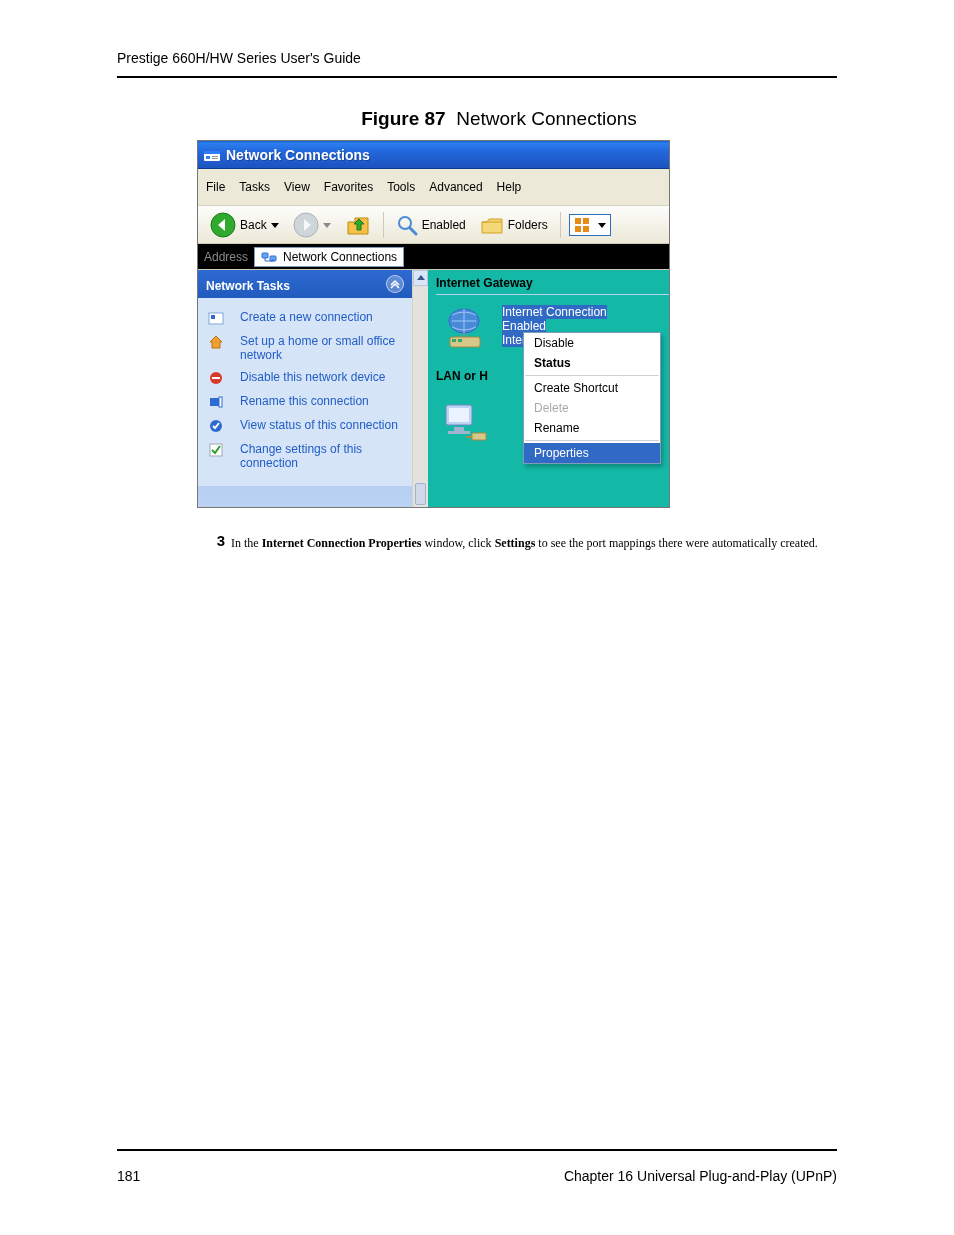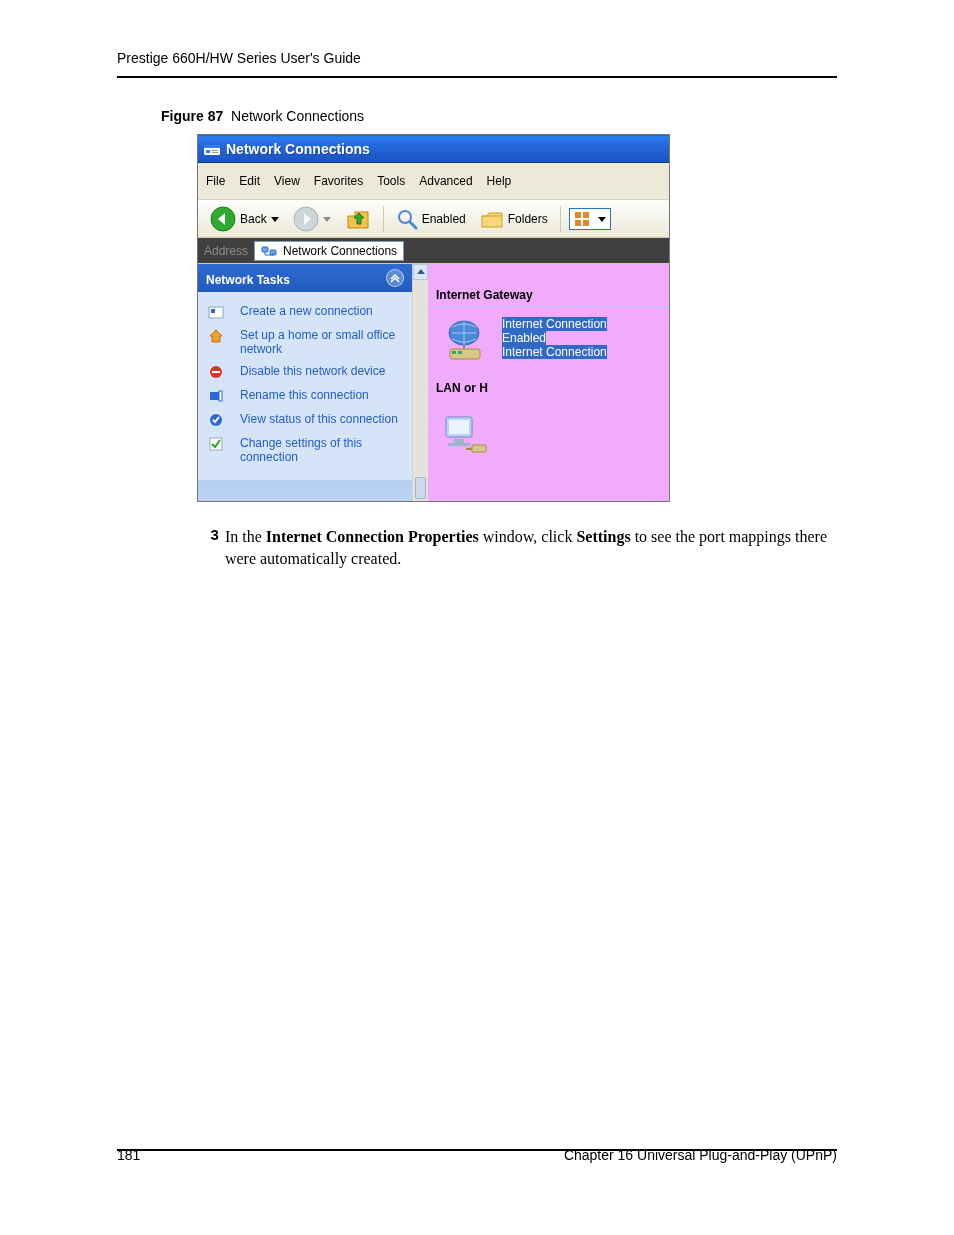--- a/index.html
+++ b/index.html
@@ -4,42 +4,42 @@
   <style>
     * { box-sizing: border-box; margin: 0; padding: 0; }
     html, body { width: 954px; height: 1235px; background: #fff; font-family: "Times New Roman", Times, serif; color: #000; }
 
     .page { position: relative; width: 954px; height: 1235px; }
     .content { position: absolute; left: 117px; top: 50px; width: 720px; }
 
     .running-head { font-family: Arial, Helvetica, sans-serif; font-size: 14px; margin-bottom: 10px; }
     .rule { border: 0; border-top: 2px solid #000; margin-bottom: 30px; }
 
-    .figure-label { margin-left: 44px; font-family: Arial, Helvetica, sans-serif; font-size: 14px; margin-bottom: 10px; }
+    .figure-label { margin-left: 44px; font-family: Arial, Helvetica, sans-serif; font-size: 19px; margin-bottom: 10px; text-align: center; }
     .figure-label .fig-no { font-weight: bold; }
 
     
     .xp-window { margin-left: 80px; width: 473px; border: 1px solid #777; font-family: Tahoma, Arial, Helvetica, sans-serif; font-size: 12px; color: #000; background: #ece9d8; }
     .xp-titlebar {
       height: 28px;
       background: linear-gradient(to bottom, #1a5fc8 0%, #2a7ef0 8%, #2367dc 40%, #1c53c0 100%);
       color: #fff; display: flex; align-items: center; padding: 0 6px; gap: 6px;
       border-bottom: 1px solid #0a3a8a;
     }
     .xp-titlebar .title-icon { width: 16px; height: 16px; display: flex; align-items: center; justify-content: center; }
     .xp-titlebar .title-text { font-weight: bold; font-size: 14px; text-shadow: 1px 1px 0 rgba(0,0,0,.25); }
 
     .xp-menubar { height: 34px; background: #ece9d8; display: flex; align-items: center; gap: 14px; padding: 18px 8px; border-bottom: 1px solid #d6d2c4; font-size: 12px; color: #000; }
     .xp-menubar span { cursor: default; }
 
     .xp-toolbar { height: 38px; background: linear-gradient(#fdfdfb, #ece9d8); display: flex; align-items: center; gap: 6px; padding: 12px 8px; border-bottom: 1px solid #cfcab5; }
     .tb-sep { width: 1px; height: 26px; background: #cfcab5; margin: 0 2px; }
     .tb-btn { display: inline-flex; align-items: center; gap: 4px; padding: 2px 4px; cursor: default; }
 
-    .xp-addressbar { height: 26px; background: #404040; display: flex; align-items: center; gap: 6px; padding: 0 6px; border-bottom: 1px solid #cfcab5; }
+    .xp-addressbar { height: 26px; background: #000000; display: flex; align-items: center; gap: 6px; padding: 0 6px; border-bottom: 1px solid #cfcab5; }
     .addr-label { color: #8a8a8a; font-size: 12px; }
     .addr-field { flex: 0 0 auto; display: flex; align-items: center; gap: 6px; height: 20px; background: #fff; border: 1px solid #7f9db9; padding: 0 6px; }
 
     .xp-body { display: flex; height: 237px; overflow: hidden; }
 
     
     .tasks-panel { width: 214px; background: linear-gradient(#6f9fe8, #bcd3f3); padding: 0; }
     .tasks-card { margin: 0; }
     .tasks-head {
       display: flex; align-items: flex-end; justify-content: space-between;
@@ -50,21 +50,21 @@
     .tasks-list { background: #d6e4f8; padding: 8px 8px 12px 8px; }
     .task-item { display: flex; align-items: flex-start; gap: 16px; padding: 4px 2px; color: #215dc6; font-size: 12px; line-height: 14px; cursor: pointer; }
     .task-item .ico { width: 16px; height: 16px; display: flex; align-items: center; justify-content: center; flex: 0 0 16px; }
 
     
     .scroll-edge { width: 16px; background: #e3e2dc; border-left: 1px solid #d6d2c4; position: relative; }
     .scroll-up { position: absolute; top: 0; left: 0; right: 0; height: 16px; background: #d9e6f7; border: 1px solid #b8c7de; display:flex; align-items:center; justify-content:center; font-size: 9px; color:#3a5a8a; }
     .scroll-thumb { position: absolute; left: 2px; right: 2px; bottom: 2px; height: 22px; background: #cfd9ea; border: 1px solid #9fb4d0; border-radius: 2px; }
 
     
-    .right-pane { flex: 1; background: #f0abfc; position: relative; padding: 24px 0 0 8px; }
+    .right-pane { flex: 1; background: #14b8a6; position: relative; padding: 6px 0 0 8px; }
     .group-header { font-weight: bold; font-size: 12px; padding: 0 0 2px 0; }
     .group-rule { border: 0; border-top: 1px solid #b9d2ef; margin: 2px 0 10px 0; }
 
     .ig-item { display: flex; align-items: flex-start; gap: 10px; }
     .ig-icon { width: 56px; height: 48px; display:flex; align-items:center; justify-content:center; }
     .ig-text { font-size: 12px; line-height: 14px; }
     .ig-text .sel { background: #316ac5; color: #fff; }
 
     .lan-label { font-weight: bold; font-size: 12px; margin-top: 16px; }
     .lan-row { display: flex; align-items: flex-start; gap: 10px; margin-top: 14px; }
@@ -77,26 +77,26 @@
       font-size: 12px; z-index: 5;
     }
     .cm-item { padding: 3px 10px; cursor: default; }
     .cm-item.disabled { color: #aaa; }
     .cm-item.sel { background: #316ac5; color: #fff; }
     .cm-sep { height: 1px; background: #d0d0d0; margin: 2px 1px; }
 
     
     .step-row { display: flex; margin-top: 24px; }
     .step-num { width: 28px; text-align: right; font-weight: bold; font-family: Arial, Helvetica, sans-serif; font-size: 15px; margin-right: 6px; }
-    .step-text { font-size: 16px; line-height: 22px; }
+    .step-text { font-size: 12px; line-height: 22px; }
     .step-text b { font-weight: bold; }
 
     
     .footer-rule { position: absolute; left: 117px; right: 117px; bottom: 84px; border: 0; border-top: 2px solid #000; }
-    .footer { position: absolute; left: 117px; right: 117px; bottom: 72px; display: flex; justify-content: space-between; font-family: Arial, Helvetica, sans-serif; font-size: 14px; }
+    .footer { position: absolute; left: 117px; right: 117px; bottom: 51px; display: flex; justify-content: space-between; font-family: Arial, Helvetica, sans-serif; font-size: 14px; }
 
     svg { display: block; }
   </style>
 </head>
 <body>
 
 <div class="page">
   <div class="content">
     <div class="running-head">Prestige 660H/HW Series User's Guide</div>
     <hr class="rule">
@@ -114,21 +114,21 @@
               <rect x="2" y="9" width="4" height="3" fill="#2e7bff"></rect>
               <rect x="8" y="9" width="6" height="1" fill="#999"></rect>
               <rect x="8" y="11" width="6" height="1" fill="#999"></rect>
             </svg>
         </span>
         <span class="title-text">Network Connections</span>
       </div>
 
       <div class="xp-menubar">
         <span>File</span>
-        <span>Edit</span>
+        <span>Tasks</span>
         <span>View</span>
         <span>Favorites</span>
         <span>Tools</span>
         <span>Advanced</span>
         <span>Help</span>
       </div>
 
       <div class="xp-toolbar">
         <span class="tb-btn">
           <svg width="26" height="26" viewBox="0 0 26 26">
@@ -308,20 +308,30 @@
                 <rect x="10" y="8" width="26" height="20" rx="2" fill="#bcd3f3" stroke="#6a8ac0"></rect>
                 <rect x="13" y="11" width="20" height="14" fill="#eaf3ff"></rect>
                 <rect x="18" y="30" width="10" height="4" fill="#9fb4d0"></rect>
                 <rect x="12" y="34" width="22" height="3" fill="#9fb4d0"></rect>
                 <rect x="36" y="36" width="14" height="7" rx="1" fill="#d8c78a" stroke="#a48e3c"></rect>
                 <path d="M30 40 L36 40" stroke="#a48e3c" stroke-width="2"></path>
               </svg>
             </span>
           </div>
 
+          <div class="context-menu">
+            <div class="cm-item">Disable</div>
+            <div class="cm-item"><b>Status</b></div>
+            <div class="cm-sep"></div>
+            <div class="cm-item">Create Shortcut</div>
+            <div class="cm-item disabled">Delete</div>
+            <div class="cm-item">Rename</div>
+            <div class="cm-sep"></div>
+            <div class="cm-item sel">Properties</div>
+          </div>
         </div>
       </div>
     </div>
 
     <div class="step-row" style="margin-left:80px;">
       <div class="step-num">3</div>
       <div class="step-text">
         <span>In the </span><b>Internet Connection Properties</b><span> window, click </span><b>Settings</b><span> to see the port mappings there were automatically created.</span>
       </div>
     </div>

